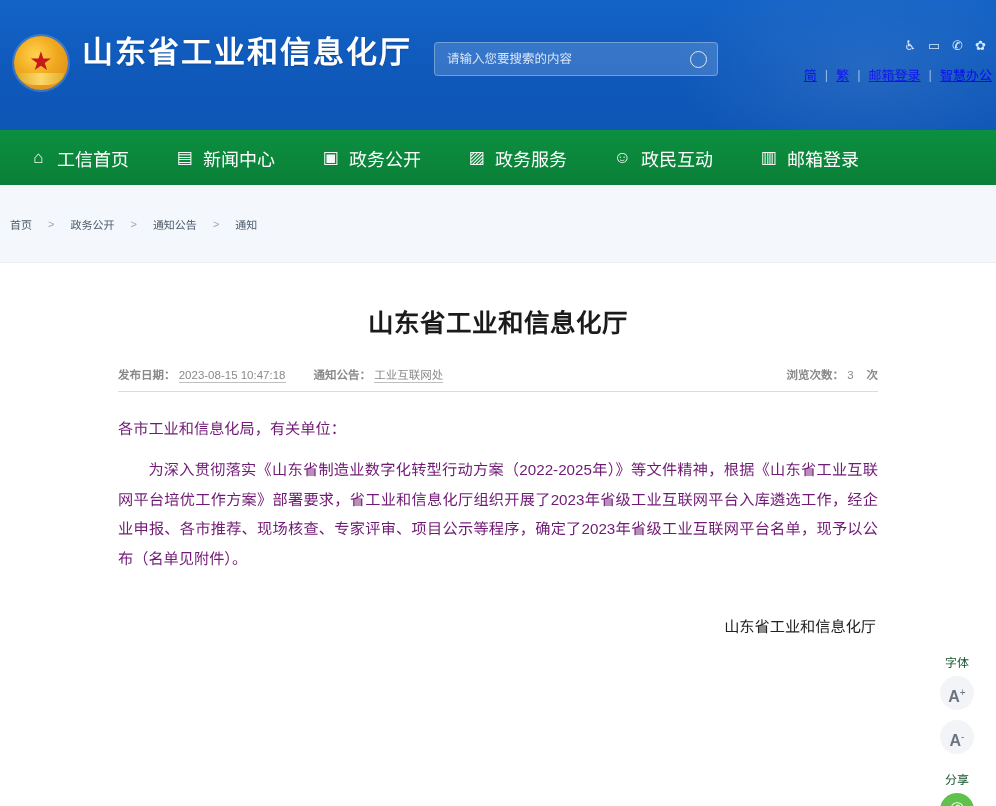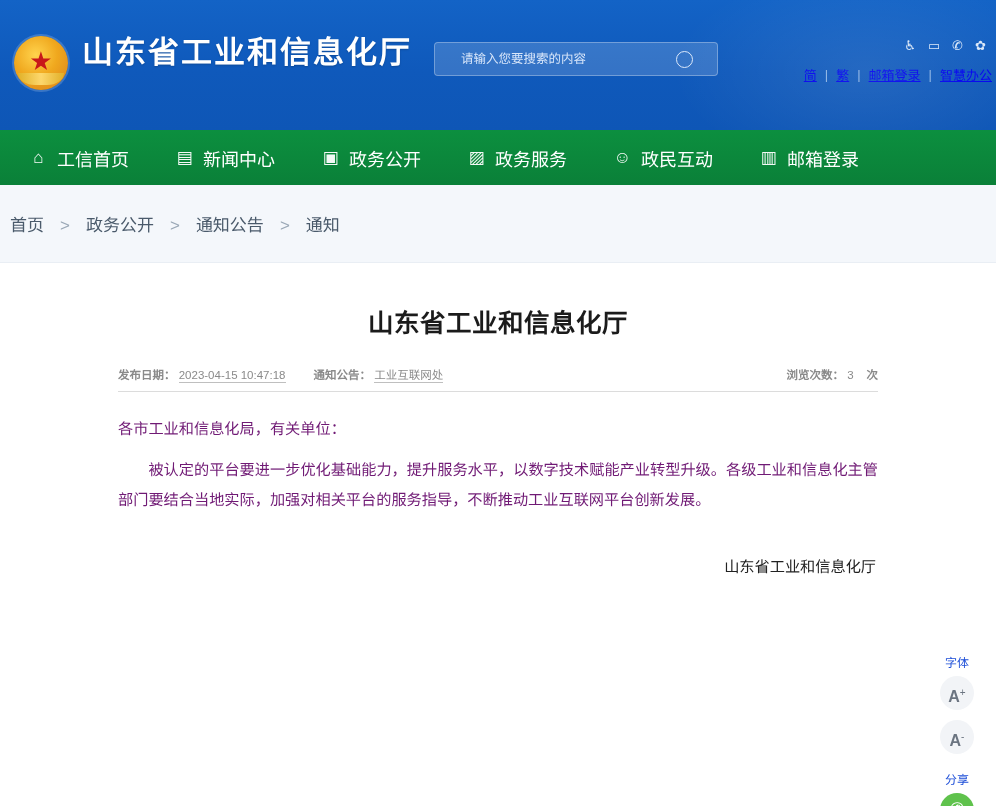--- a/index.html
+++ b/index.html
@@ -78,21 +78,21 @@
   }
   .search-box {
     margin-left: 22px;
     margin-top: 8px;
     width: 284px; height: 34px;
     background: rgba(255,255,255,0.16);
     border: 1px solid rgba(255,255,255,0.30);
     border-radius: 4px;
     display: flex;
     align-items: center;
-    padding: 0 24px;
+    padding: 0 10px;
   }
   .search-box input {
     flex: 1 1 auto;
     background: transparent;
     border: none;
     outline: none;
     color: #ffffff;
     font-size: 12.5px;
     font-family: inherit;
   }
@@ -158,21 +158,21 @@
 
   
   .crumb-wrap {
     height: 78px;
     background: #f4f7fb;
     display: flex;
     align-items: center;
     padding-left: 10px;
     border-bottom: 1px solid #e9eef4;
   }
-  .crumb { display: flex; align-items: flex-end; font-size: 17px; color: #4a5a6b; }
+  .crumb { display: flex; align-items: center; font-size: 11px; color: #4a5a6b; }
   .crumb a { color: #4a5a6b; text-decoration: none; cursor: pointer; }
   .crumb .cs { margin: 0 16px; color: #9aa8b6; }
 
   
   .article {
     position: relative;
     padding: 40px 118px 0 118px;
   }
   h1.doc-title {
     margin: 0;
@@ -249,21 +249,21 @@
   
   .tools {
     position: absolute;
     right: 2px;
     top: 390px;
     width: 74px;
     text-align: center;
   }
   .tools .tgroup-label {
     font-size: 12px;
-    color: #1d4ed8;
+    color: #14532d;
     margin-bottom: 6px;
   }
   .tools .tbtn {
     width: 34px; height: 34px;
     margin: 0 auto 10px auto;
     border-radius: 50%;
     background: #f2f4f7;
     color: #6b7480;
     font-size: 16px;
     line-height: 34px;
@@ -366,37 +366,37 @@
 
 <main class="article">
 
   <h1 class="doc-title">
     <span>山东省工业和信息化厅</span><br>
   </h1>
 
   <div class="meta">
     <span class="m1">
       <span class="mlabel">发布日期：</span>
-      <span class="mval u">2023-04-15 10:47:18</span>
+      <span class="mval u">2023-08-15 10:47:18</span>
     </span>
     <span class="m2">
       <span class="mlabel">通知公告：</span>
       <span class="mval u">工业互联网处</span>
     </span>
     <span class="m3">
       <span class="mlabel">浏览次数：</span>
       <span class="mval">3</span>
       &nbsp;&nbsp;
       <span class="mlabel">次</span>
     </span>
   </div>
 
   <div class="body-text">
     <p>各市工业和信息化局，有关单位：</p>
-    <p class="ind">被认定的平台要进一步优化基础能力，提升服务水平，以数字技术赋能产业转型升级。各级工业和信息化主管部门要结合当地实际，加强对相关平台的服务指导，不断推动工业互联网平台创新发展。</p>
+    <p class="ind">为深入贯彻落实《山东省制造业数字化转型行动方案（2022-2025年）》等文件精神，根据《山东省工业互联网平台培优工作方案》部署要求，省工业和信息化厅组织开展了2023年省级工业互联网平台入库遴选工作，经企业申报、各市推荐、现场核查、专家评审、项目公示等程序，确定了2023年省级工业互联网平台名单，现予以公布（名单见附件）。</p>
   </div>
 
 
   <div class="signoff">
     <div>山东省工业和信息化厅</div>
 
   </div>
 
   <aside class="tools">
     <div class="tgroup-label">字体</div>

